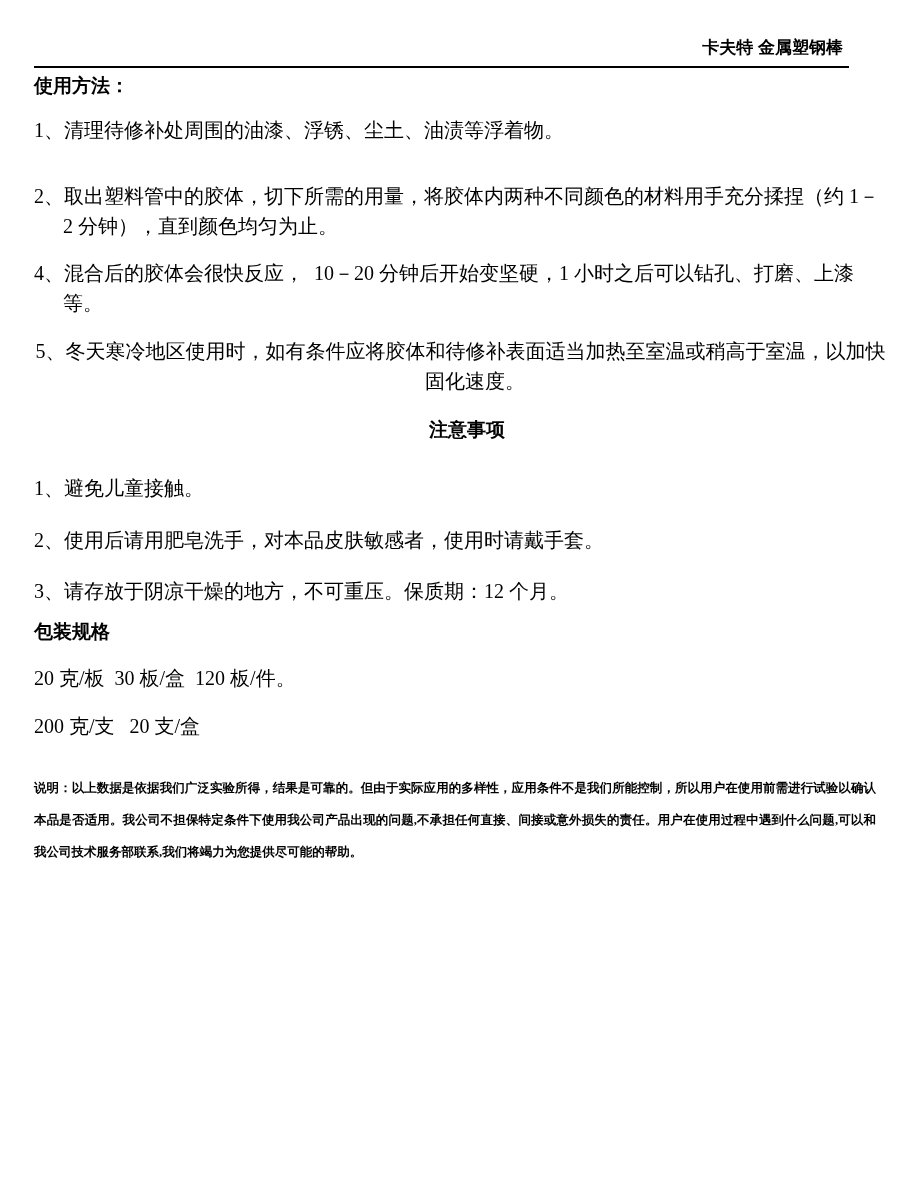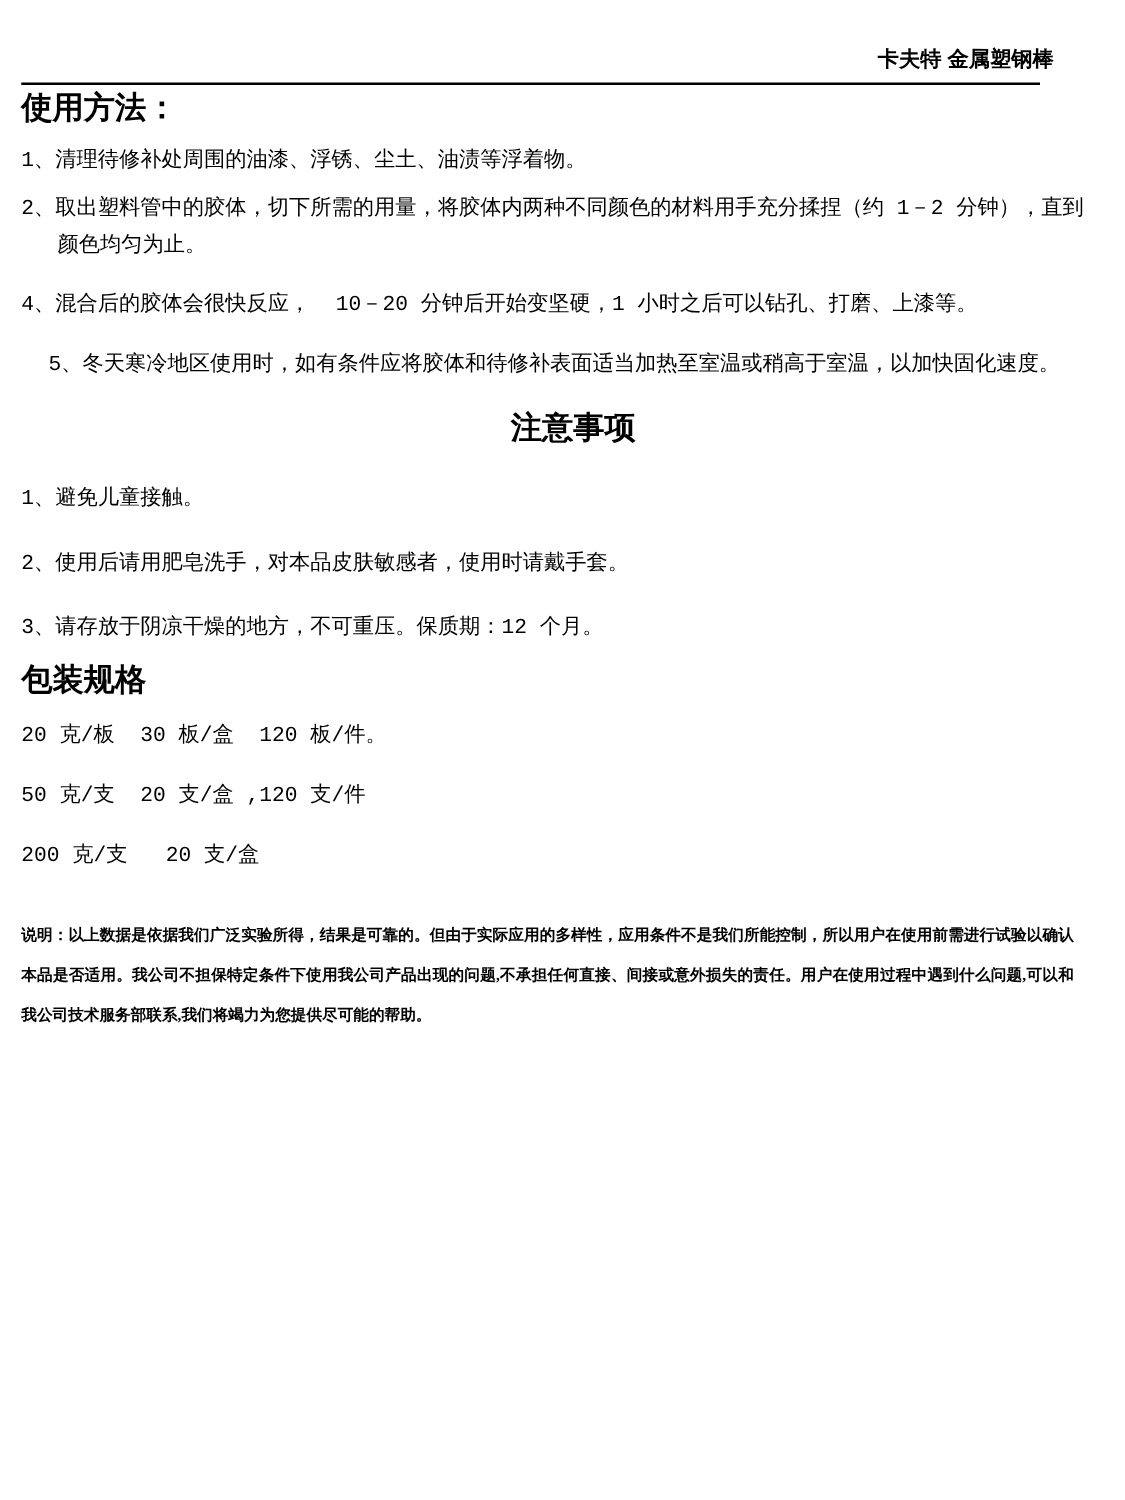--- a/index.html
+++ b/index.html
@@ -8,21 +8,21 @@
     background: #ffffff;
   }
   body {
     width: 900px;
     height: 1200px;
     color: #000000;
     font-family: "Liberation Serif", serif;
     overflow: hidden;
   }
   .page {
-    padding-left: 17px;
+    padding-left: 34px;
     box-sizing: border-box;
     width: 900px;
     height: 845px;
   }
   .doc-header {
     padding-top: 37px;
     padding-right: 57px;
     text-align: right;
     font-family: "Liberation Sans", sans-serif;
     font-weight: 700;
@@ -31,27 +31,27 @@
   }
   .rule {
     margin-top: 8px;
     width: 815px;
     height: 0;
     border-bottom: 2px solid #000000;
   }
   .h2 {
     font-family: "Liberation Sans", sans-serif;
     font-weight: 700;
-    font-size: 25px;
+    font-size: 19px;
     line-height: 24px;
     margin: 0;
   }
   .para {
-    font-family: Liberation Mono, monospace;
-    font-size: 17px;
+    font-family: Liberation Serif, serif;
+    font-size: 20px;
     line-height: 30px;
     width: 824px;
     margin: 0;
     white-space: pre-wrap;
   }
   .hang {
     padding-left: 29px;
     text-indent: -29px;
   }
   .disclaimer {
@@ -71,38 +71,37 @@
 <div class="page">
 
   <div class="doc-header">卡夫特 金属塑钢棒</div>
 
   <div class="rule"></div>
 
   <div class="h2" style="margin-top:6px;">使用方法：</div>
 
   <div class="para hang" style="margin-top:17px;">1、清理待修补处周围的油漆、浮锈、尘土、油渍等浮着物。</div>
 
-  <div class="para hang" style="margin-top:8px;">2、取出塑料管中的胶体，切下所需的用量，将胶体内两种不同颜色的材料用手充分揉捏（约 1－2 分钟），直到颜色均匀为止。</div>
+  <div class="para hang" style="margin-top:36px;">2、取出塑料管中的胶体，切下所需的用量，将胶体内两种不同颜色的材料用手充分揉捏（约 1－2 分钟），直到颜色均匀为止。</div>
 
 
   <div class="para hang" style="margin-top:17px;">4、混合后的胶体会很快反应，  10－20 分钟后开始变坚硬，1 小时之后可以钻孔、打磨、上漆等。</div>
 
   <div class="para hang" style="margin-top:18px;text-align:center;">5、冬天寒冷地区使用时，如有条件应将胶体和待修补表面适当加热至室温或稍高于室温，以加快固化速度。</div>
 
   <div class="h2" style="margin-top:22px;text-align:center;">注意事项</div>
 
   <div class="para hang" style="margin-top:31px;">1、避免儿童接触。</div>
 
   <div class="para hang" style="margin-top:22px;">2、使用后请用肥皂洗手，对本品皮肤敏感者，使用时请戴手套。</div>
 
   <div class="para hang" style="margin-top:21px;">3、请存放于阴凉干燥的地方，不可重压。保质期：12 个月。</div>
 
   <div class="h2" style="margin-top:14px;">包装规格</div>
 
   <div class="para" style="margin-top:19px;">20 克/板  30 板/盒  120 板/件。</div>
 
-  <div class="para" style="margin-top:18px;">50 克/支  20 支/盒 ,120 支/件</div>
 
   <div class="para" style="margin-top:18px;">200 克/支   20 支/盒</div>
 
   <div class="disclaimer" style="margin-top:31px;">说明：以上数据是依据我们广泛实验所得，结果是可靠的。但由于实际应用的多样性，应用条件不是我们所能控制，所以用户在使用前需进行试验以确认本品是否适用。我公司不担保特定条件下使用我公司产品出现的问题,不承担任何直接、间接或意外损失的责任。用户在使用过程中遇到什么问题,可以和我公司技术服务部联系,我们将竭力为您提供尽可能的帮助。</div>
 
 </div>
 
 </body></html>

